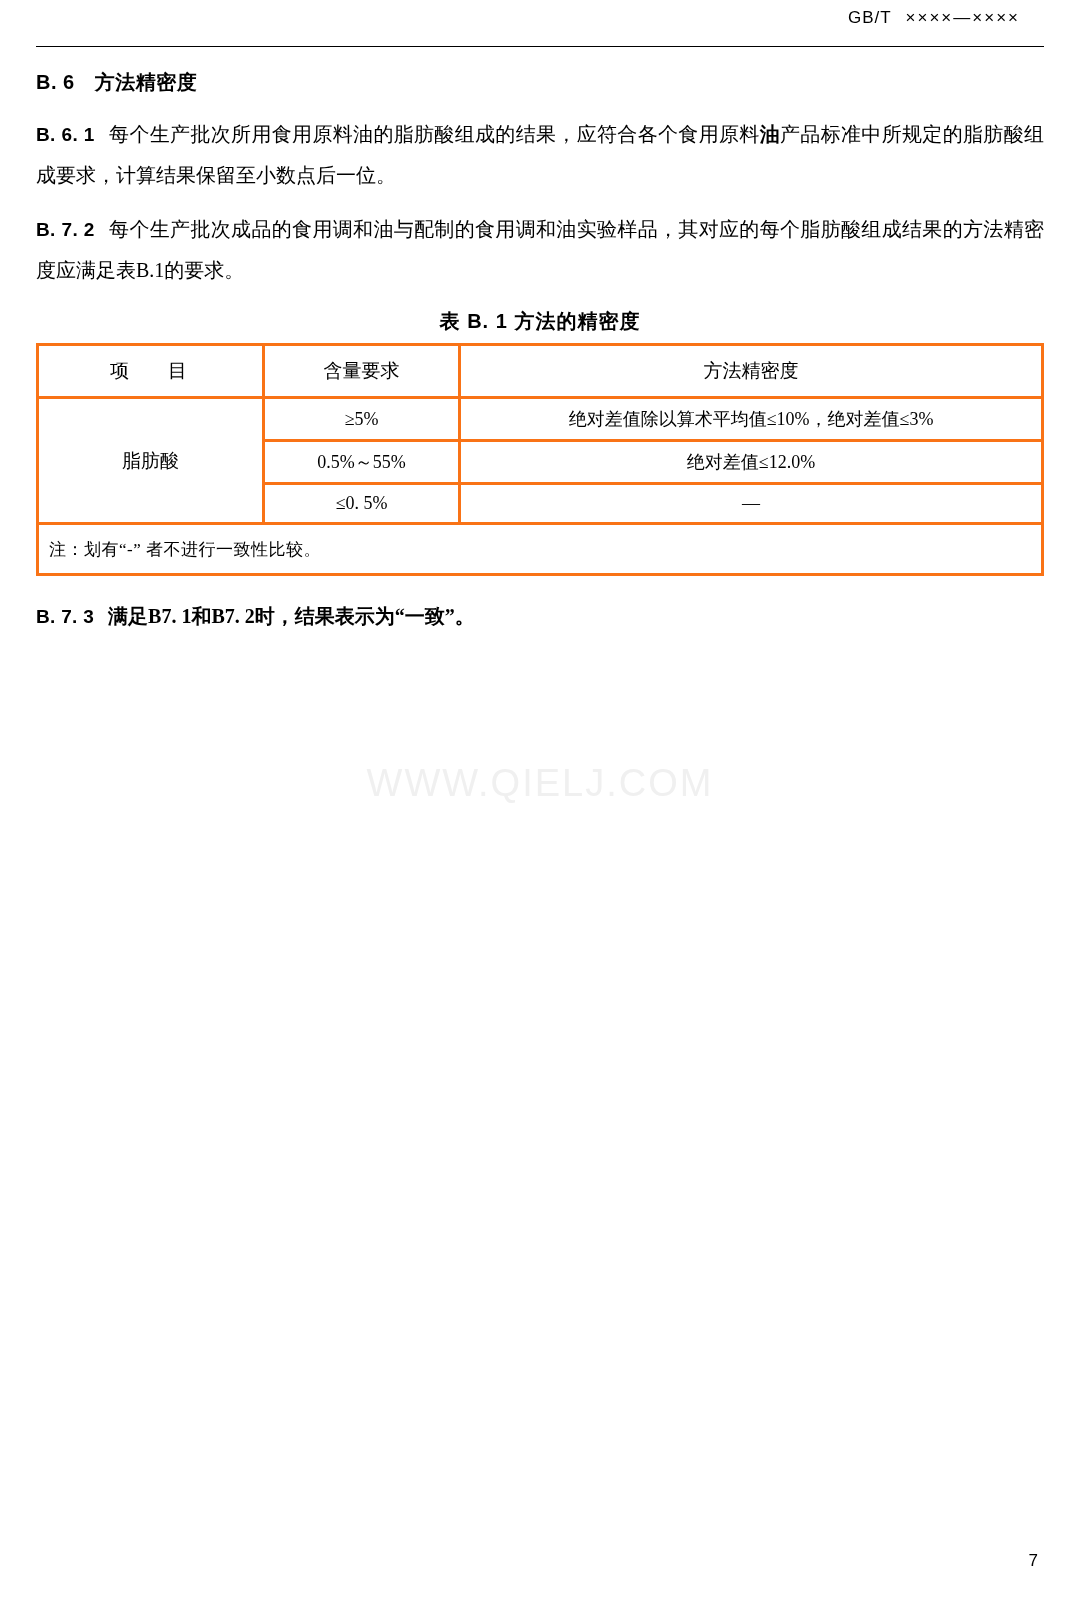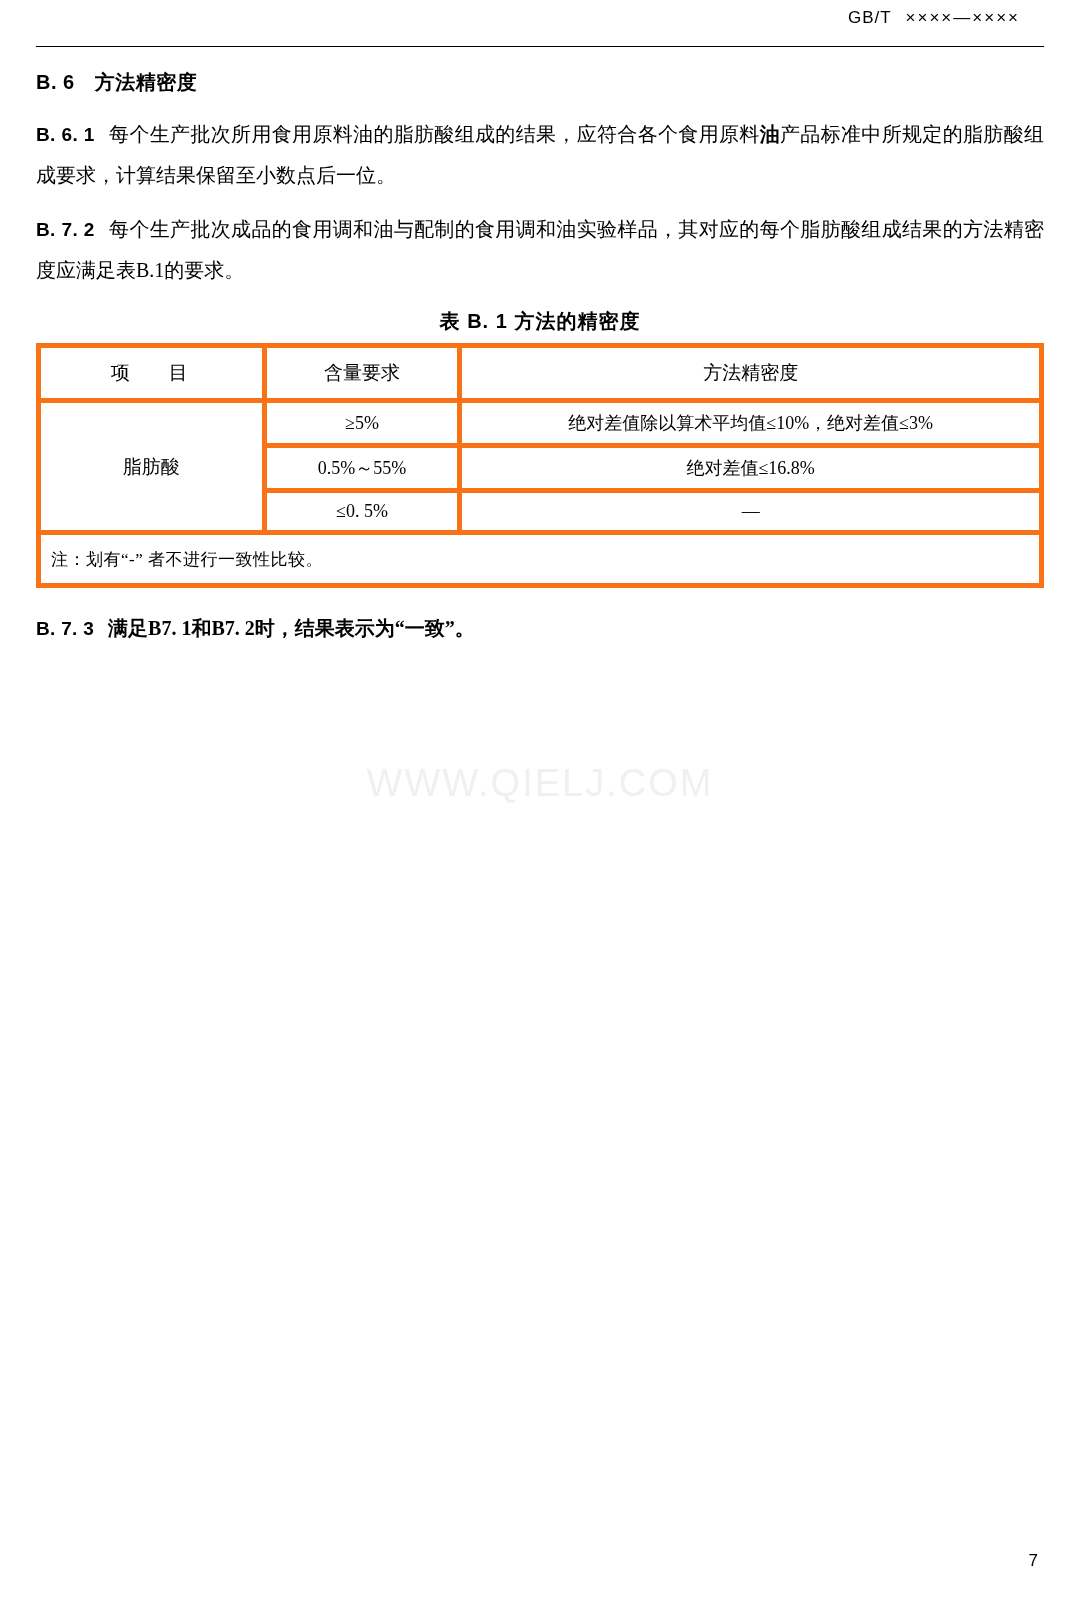--- a/index.html
+++ b/index.html
@@ -82,21 +82,21 @@
     font-size: 20px;
     margin: 18px 0 8px 0;
     letter-spacing: 1px;
   }
   table.precision {
     border-collapse: collapse;
     width: 100%;
     table-layout: fixed;
   }
   table.precision td, table.precision th {
-    border: 5px solid #f97316;
+    border: 3px solid #f97316;
     font-size: 18px;
     font-weight: normal;
     text-align: center;
     padding: 8px 4px;
     font-family: "Liberation Serif", "DejaVu Serif", serif;
   }
   table.precision thead td {
     height: 34px;
     font-size: 19px;
   }
@@ -184,21 +184,21 @@
       </tr>
     </thead>
     <tbody>
       <tr>
         <td class="rowspan-cell" rowspan="3">脂肪酸</td>
         <td>≥5%</td>
         <td>绝对差值除以算术平均值≤10%，绝对差值≤3%</td>
       </tr>
       <tr>
         <td>0.5%～55%</td>
-        <td>绝对差值≤16.8%</td>
+        <td>绝对差值≤12.0%</td>
       </tr>
       <tr>
         <td>≤0. 5%</td>
         <td>—</td>
       </tr>
       <tr>
         <td class="note" colspan="3">注：划有“-” 者不进行一致性比较。</td>
       </tr>
     </tbody>
   </table>

